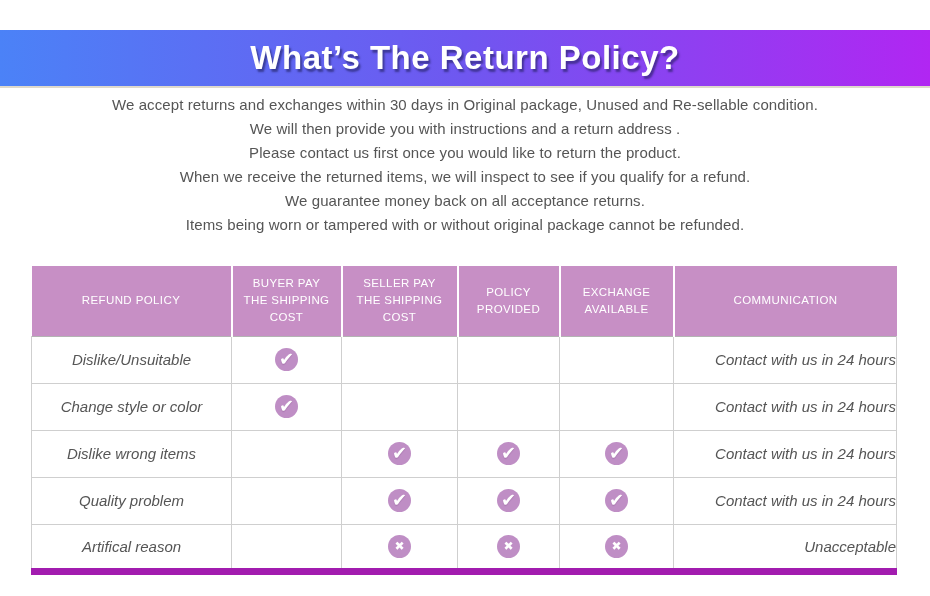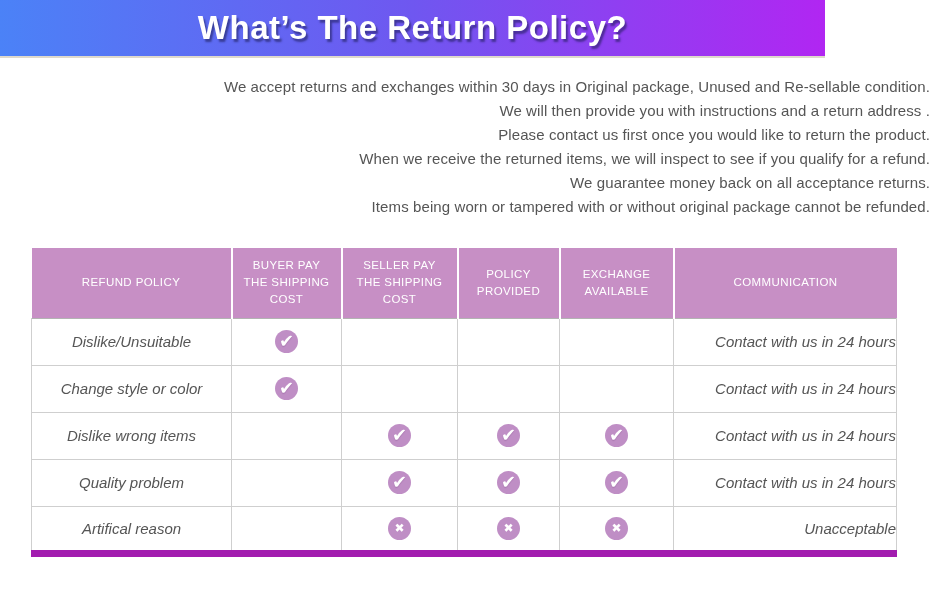--- a/index.html
+++ b/index.html
@@ -1,30 +1,31 @@
 <!DOCTYPE html>
 <html><head>
 <meta charset="utf-8">
 <style>
   * { margin: 0; padding: 0; box-sizing: border-box; }
   html, body { width: 930px; height: 596px; background: #ffffff; overflow: hidden; }
   body { font-family: "Liberation Sans", "DejaVu Sans", sans-serif; }
 
   .banner {
-    width: 825px; height: 58px;
+    width: 930px; height: 58px;
     background: linear-gradient(90deg, #4b82f7 0%, #6f57f0 50%, #b126f2 100%);
     display: flex; align-items: center; justify-content: center;
     border-bottom: 2px solid #ded9cc;
+    margin-top: 30px;
   }
   .banner-title {
     color: #ffffff; font-size: 33px; font-weight: bold; letter-spacing: 0.5px;
     text-shadow: 2px 3px 2px rgba(25, 25, 80, 0.55);
   }
 
-  .intro { padding-top: 17px; text-align: right; }
+  .intro { padding-top: 5px; text-align: center; }
   .intro p {
     font-size: 15px; line-height: 24px; color: #555555; letter-spacing: 0.1px;
   }
 
   table.policy {
     border-collapse: collapse; table-layout: fixed;
     width: 865px; margin: 29px 0 0 31px;
   }
   th {
     background: #c78fc5; color: #ffffff; font-weight: normal;

